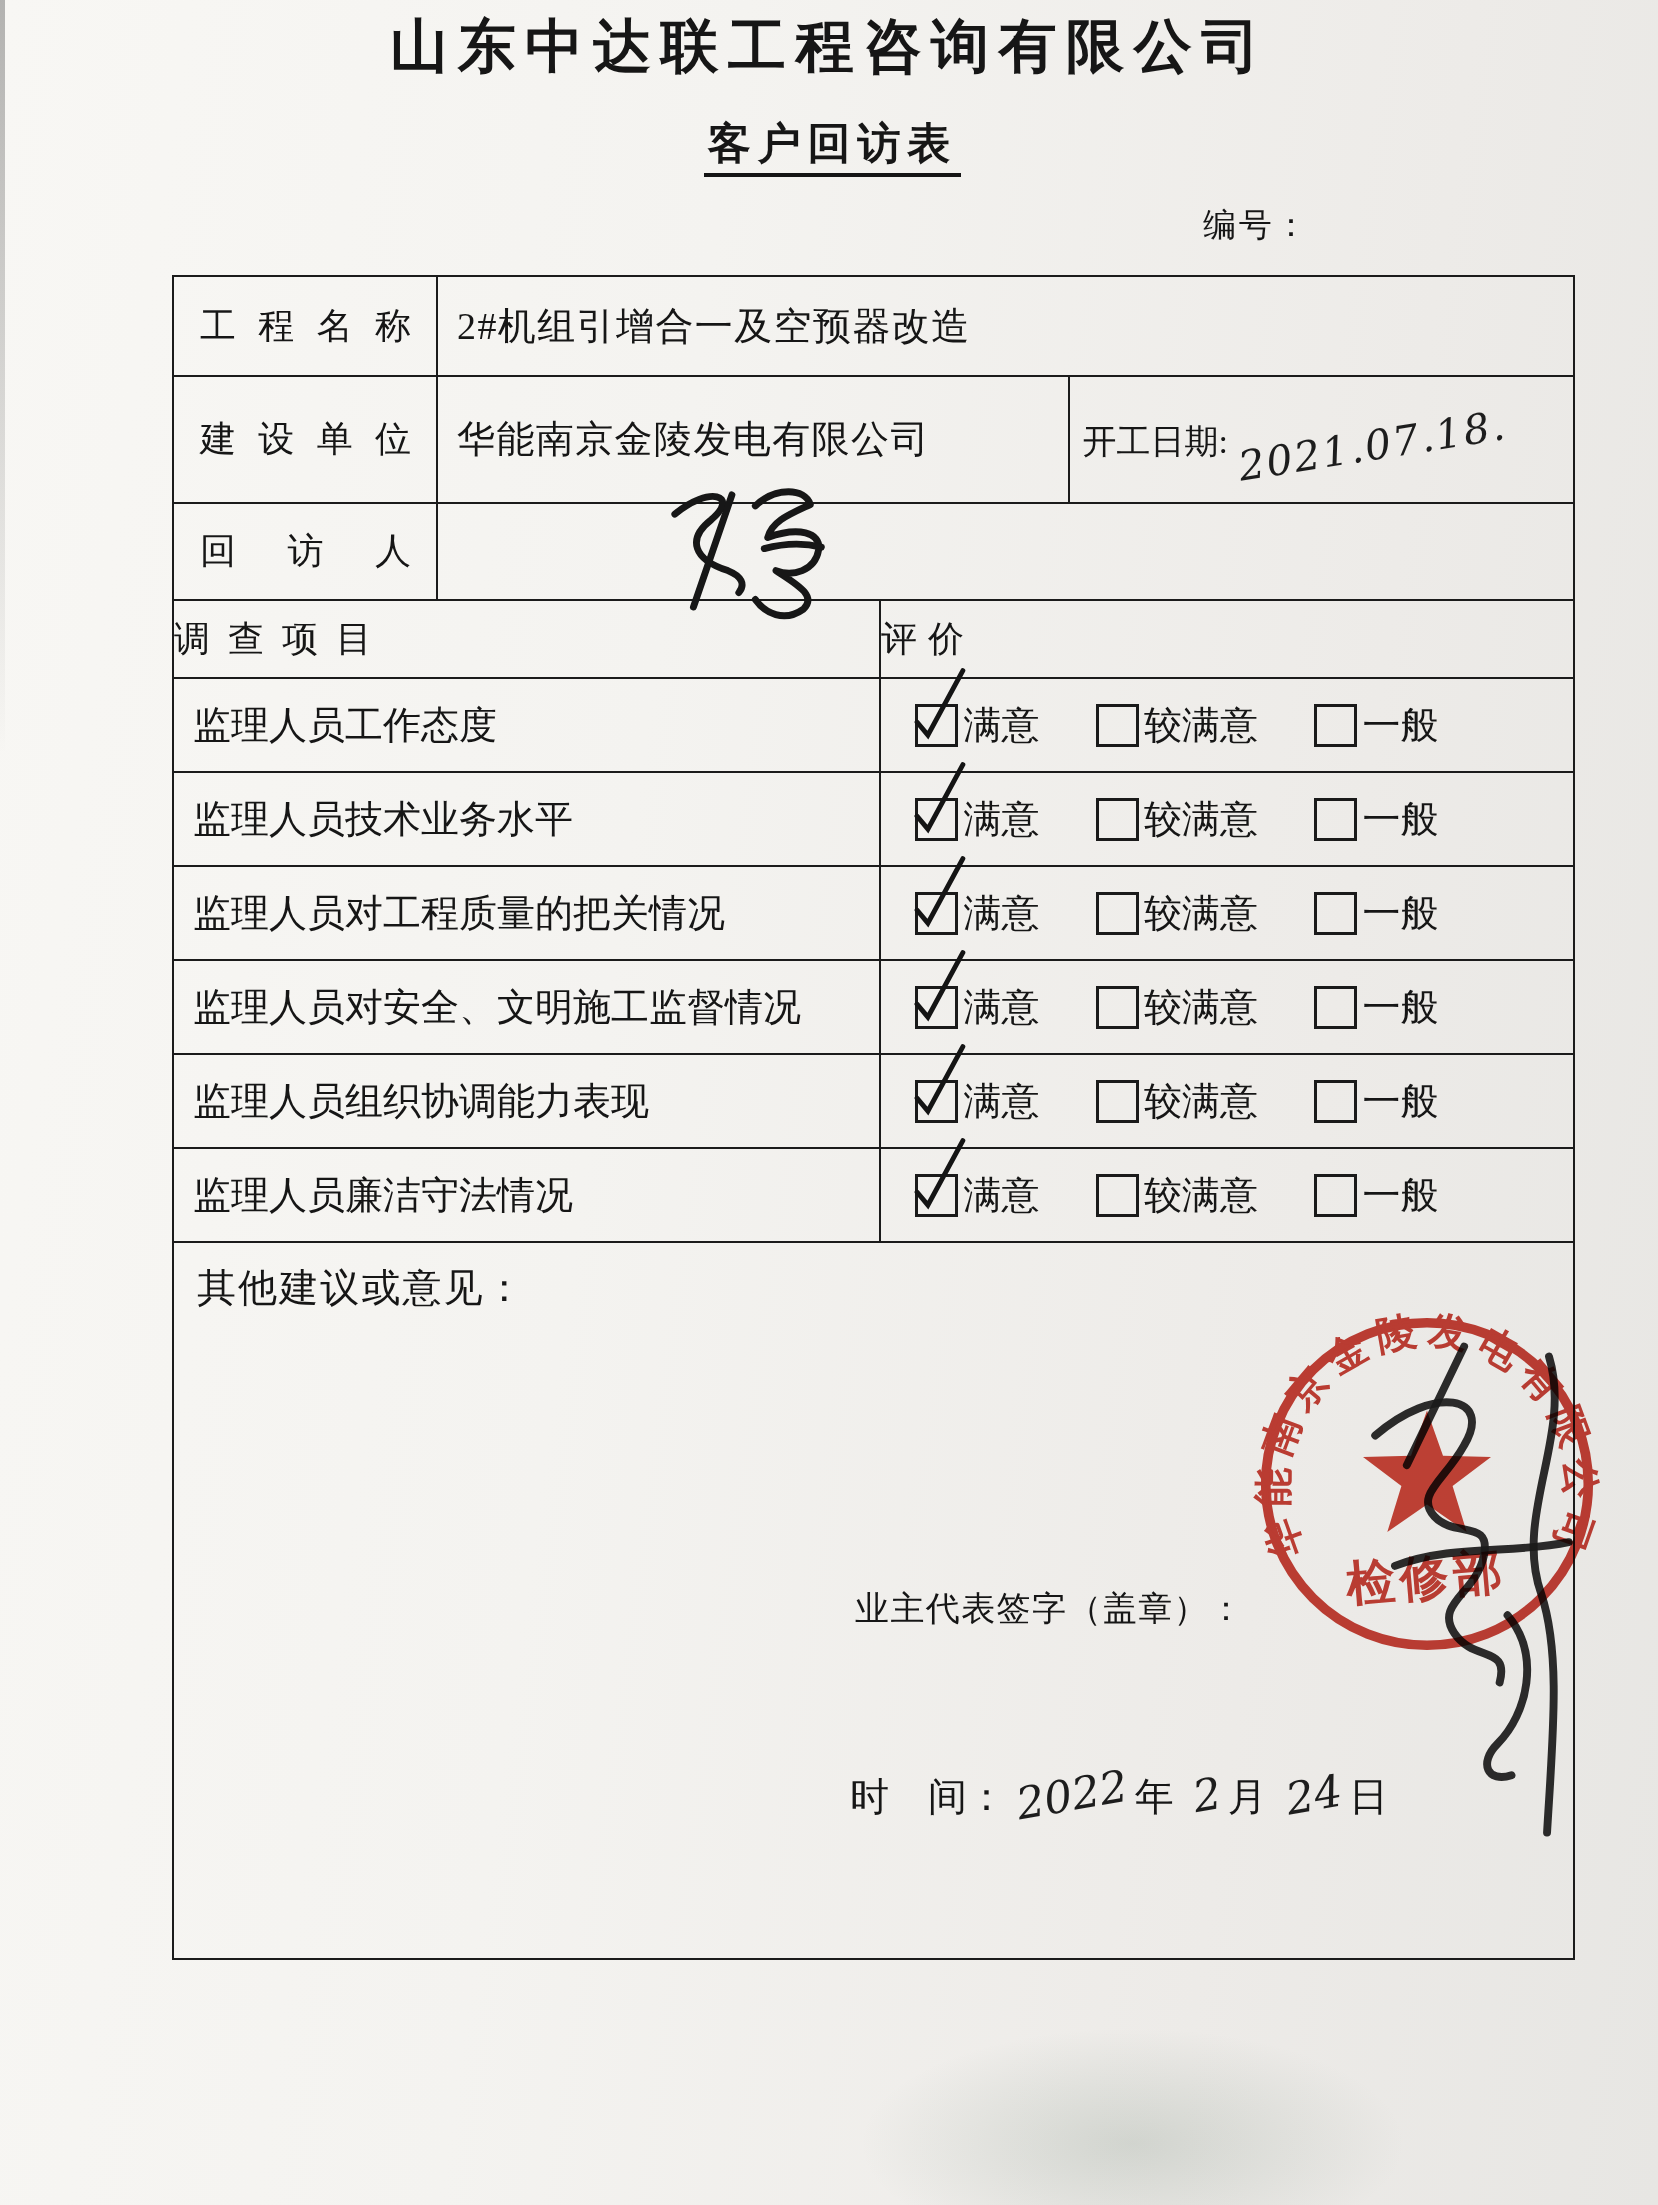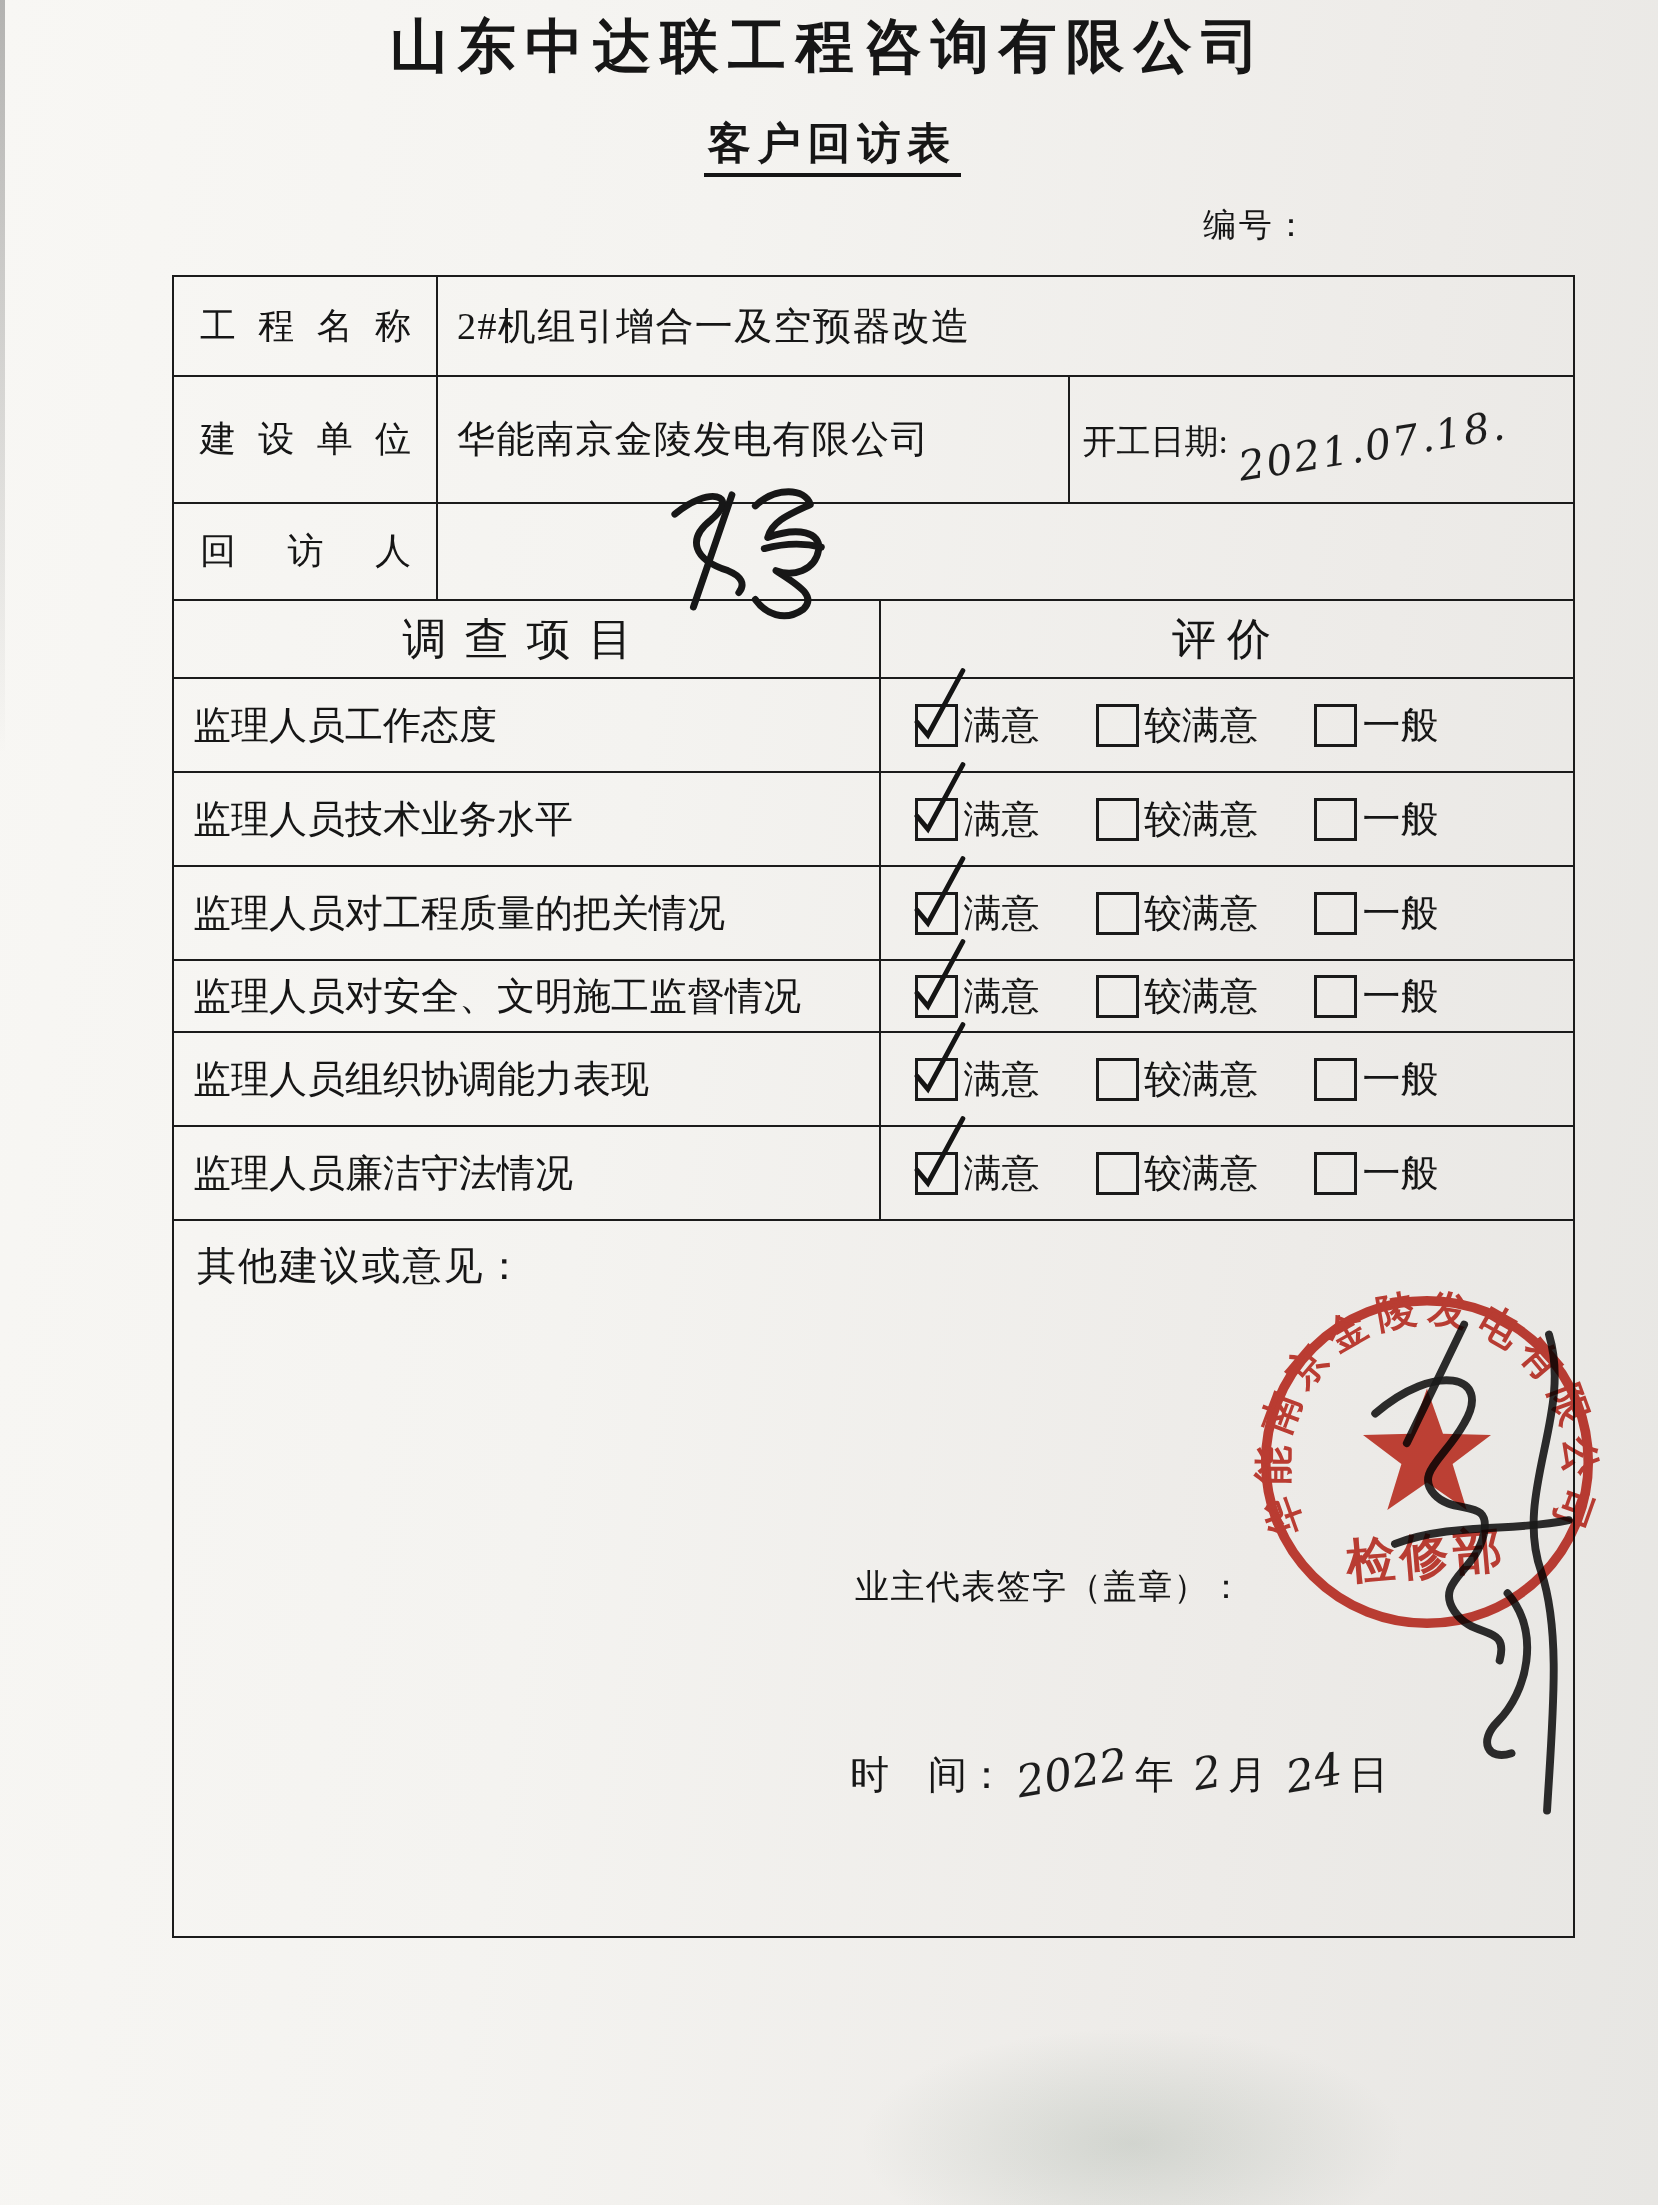--- a/index.html
+++ b/index.html
@@ -32,21 +32,21 @@
 
   .kaigong { font-size:34px; padding-left:12.4px !important; white-space:nowrap; }
   .hand { font-family:"DejaVu Serif",serif; font-style:italic; color:#1d1d1d; }
   .start-date-hand { display:inline-block; transform:rotate(-9deg) translateY(6.9px);
     font-size:41px; letter-spacing:2.1px; }
 
   .visitor-cell { position:relative; }
   .visitor-sig { position:absolute; left:199px; top:-38px; }
   .sig-stroke { stroke:#171717; stroke-width:10; fill:none; stroke-linecap:round; stroke-linejoin:round; }
 
-  .hdr { text-align:center; font-size:44px; }
+  .hdr { font-size:36px; }
   .hdr.item-h { letter-spacing:18px; }
   .hdr.rate-h { letter-spacing:11px; }
 
   .item-cell { padding-left:19px !important; font-size:38px; white-space:nowrap; }
   .rating-cell { padding-left:34px !important; }
   .opts { display:flex; align-items:center; gap:56px; }
   .opt { display:flex; align-items:center; font-size:38px; white-space:nowrap; }
   .box { width:37px; height:37px; border:3.4px solid #1a1a1a; position:relative; margin-right:5.5px;
     flex:0 0 auto; background:transparent; }
   .check { position:absolute; left:-9.6px; top:-44px; }
@@ -186,21 +186,21 @@
                 <span>较满意</span>
         </div>
         <div class="opt">
           <span class="box"></span>
                 <span>一般</span>
         </div>
       </div>
     </td>
   </tr>
 
-  <tr style="height:72px">
+  <tr style="height:94px">
     <td colspan="2" class="item-cell">监理人员对安全、文明施工监督情况</td>
     <td colspan="2" class="rating-cell">
       <div class="opts">
         <div class="opt">
           <span class="box">
             <svg class="check" width="66" height="82" viewBox="0 0 120 150">
                     <path d="M16,108 L36,132 L100,14" stroke="#141414" stroke-width="9" fill="none" stroke-linecap="round"></path>
                   </svg>
           </span>
                 <span>满意</span>

